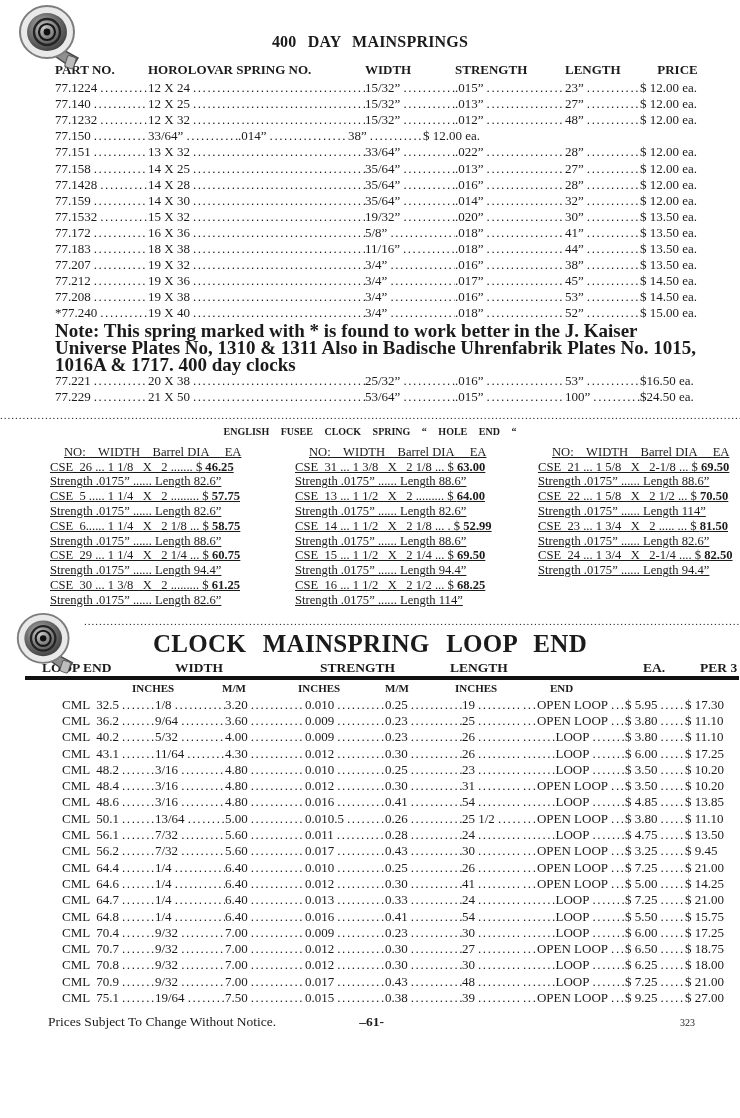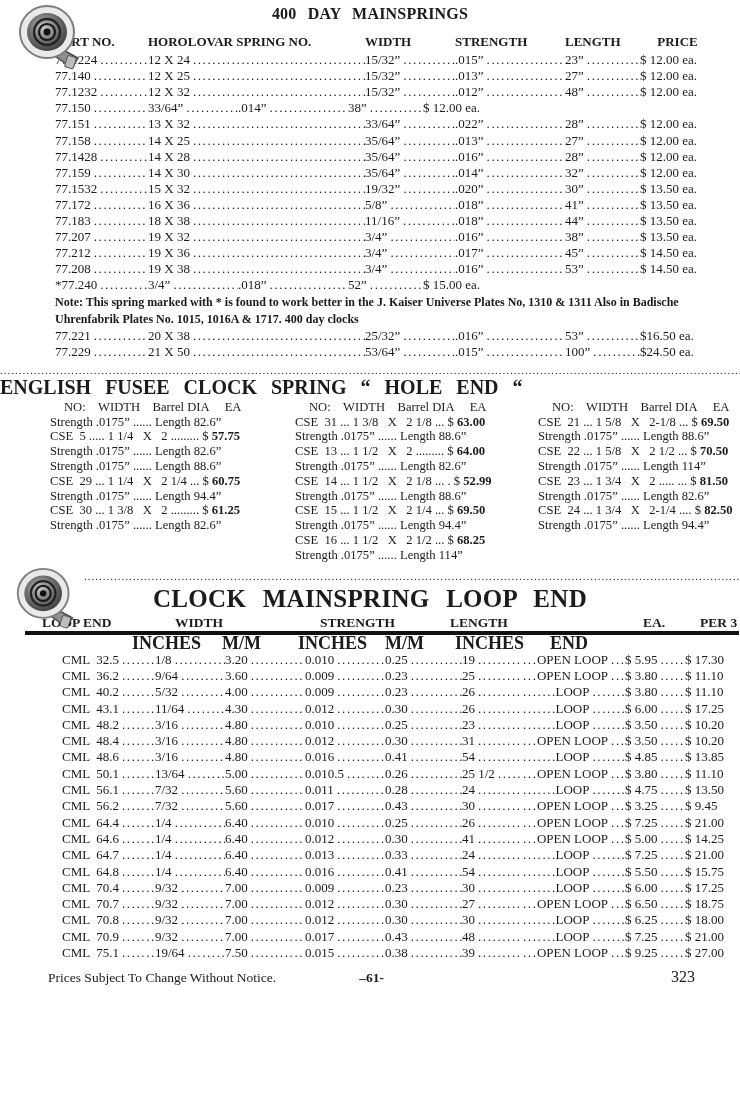--- a/index.html
+++ b/index.html
@@ -7,54 +7,54 @@
     width:740px;height:1118px;background:#ffffff;color:#1b1b1b;
     font-family:"Liberation Serif","DejaVu Serif",serif;
     position:relative;overflow:hidden;
   }
   .b{font-weight:bold;}
   .icon{position:absolute;}
   .icon1{top:4px;left:16px;}
   
   .title400{
     text-align:center;font-size:16px;font-weight:bold;word-spacing:7px;
-    padding-top:4px;line-height:20px;letter-spacing:.2px;
+    padding-top:32px;line-height:20px;letter-spacing:.2px;
   }
   .t400{margin-top:10px;}
   .row400{
     display:flex;margin-left:55px;width:660px;font-size:13px;line-height:16.1px;
   }
   .row400 .seg{display:flex;overflow:hidden;}
   .row400 .val{white-space:pre;}
   .seg.p{width:93px}.seg.s{width:217px}.seg.w{width:90px}
   .seg.st{width:110px}.seg.l{width:75px}.seg.pr{width:75px}
   .hdr400{font-weight:bold;margin-bottom:2px;}
   .hdr400 .seg.pr .val{margin:0 auto;}
   .dots{flex:1;overflow:hidden;white-space:nowrap;padding:0 3px;}
   .dots::before{
     content:"....................................................................................................";
     letter-spacing:1.6px;
   }
   .note{
-    margin-left:55px;width:658px;font-weight:bold;font-size:12px;line-height:17px;
+    margin-left:55px;width:658px;font-weight:bold;font-size:19px;line-height:17px;
   }
   
   .dotline{overflow:hidden;white-space:nowrap;font-size:11px;line-height:10px;color:#222;}
   .dotline::before{
     content:"..........................................................................................................................................................................................................................................................................................";
     letter-spacing:1px;
   }
   .sep1{margin-top:5px;width:740px;}
   
   .titlefusee{
-    font-size:20px;font-weight:bold;word-spacing:9px;
+    text-align:center;font-size:10px;font-weight:bold;word-spacing:9px;
     line-height:20px;margin-top:2px;
   }
   .fcols{display:flex;margin-left:50px;margin-top:3px;}
-  .fcol{font-size:12.6px;line-height:14.8px;}
+  .fcol{font-size:12.6px;line-height:14.8px;text-decoration:underline;}
   .fcol1{width:245px;}
   .fcol2{width:243px;}
   .fcol3{width:200px;}
   .fhdr{white-space:pre;padding-left:14px;line-height:15px;}
   .fl1{white-space:pre;}
   .fl2{white-space:pre;}
   
   .loopsec{position:relative;margin-top:8px;}
   .icon2{top:-4px;left:14px;}
   .sep2{margin-left:84px;width:656px;}
@@ -63,39 +63,39 @@
     line-height:30px;margin-top:3px;letter-spacing:.3px;
   }
   .lgh{display:flex;margin-left:42px;width:698px;font-size:13.5px;font-weight:bold;line-height:17px;}
   .lgh span:nth-child(1){width:133px}
   .lgh span:nth-child(2){width:145px}
   .lgh span:nth-child(3){width:130px}
   .lgh span:nth-child(4){width:193px}
   .lgh span:nth-child(5){width:57px}
   .lgh span:nth-child(6){flex:1}
   .lrule{margin-left:25px;width:714px;height:4px;background:#111;}
-  .lsh{display:flex;margin-left:132px;font-size:18px;font-weight:bold;line-height:17px;}
+  .lsh{display:flex;margin-left:132px;font-size:11px;font-weight:bold;line-height:17px;}
   .lsh span:nth-child(1){width:90px}
   .lsh span:nth-child(2){width:76px}
   .lsh span:nth-child(3){width:87px}
   .lsh span:nth-child(4){width:70px}
   .lsh span:nth-child(5){width:95px}
   .lrow{display:flex;margin-left:62px;width:678px;font-size:13px;line-height:16.3px;}
   .lrow .seg{display:flex;overflow:hidden;}
   .lrow .val{white-space:pre;}
   .seg.no{width:93px}.seg.wa{width:70px}.seg.wb{width:80px}
   .seg.sa{width:80px}.seg.sb{width:77px}.seg.le{width:58px}
   .seg.en{width:105px}.seg.ea{width:60px}.seg.p3{flex:1}
   
   .footer{
     display:grid;grid-template-columns:1fr auto 1fr;align-items:baseline;
     margin-top:7px;padding:0 45px 0 48px;font-size:13.5px;line-height:18px;
   }
   .footer .fc{font-weight:bold;}
-  .footer .fr{text-align:right;font-size:16px;}
+  .footer .fr{text-align:right;font-size:10px;}
 </style>
 </head>
 <body>
 
 <div class="icon icon1">
   <svg width="68" height="68" viewBox="0 0 68 68">
     <defs>
       <radialGradient id="gA" cx="0.42" cy="0.38" r="0.75">
         <stop offset="0" stop-color="#c6c6c6"></stop>
           <stop offset="0.5" stop-color="#6e6e6e"></stop>
@@ -497,20 +497,24 @@
           <span class="seg pr">
             <span class="val">$ 14.50 ea.</span>
           </span>
         </div>
 
         <div class="row400">
           <span class="seg p">
             <span class="val">*77.240</span>
             <span class="dots"></span>
           </span>
+          <span class="seg s">
+            <span class="val">19 X 40</span>
+            <span class="dots"></span>
+          </span>
           <span class="seg w">
             <span class="val">3/4”</span>
             <span class="dots"></span>
           </span>
           <span class="seg st">
             <span class="val">.018”</span>
             <span class="dots"></span>
           </span>
           <span class="seg l">
             <span class="val">52”</span>
@@ -584,29 +588,31 @@
 <div class="dotline sep1"></div>
 
 <div>
   <div class="titlefusee">ENGLISH FUSEE CLOCK SPRING “ HOLE END “</div>
   <div class="fcols">
     <div class="fcol fcol1">
       <div class="fhdr">NO:    WIDTH    Barrel DIA     EA</div>
       <div>
 
           <div class="fentry">
+            <div class="fl1"><span>CSE  26 ... 1 1/8   X   2 ....... $ </span><span class="b">46.25</span></div>
             <div class="fl2">Strength .0175” ...... Length 82.6”</div>
           </div>
 
           <div class="fentry">
             <div class="fl1"><span>CSE  5 ..... 1 1/4   X   2 ......... $ </span><span class="b">57.75</span></div>
             <div class="fl2">Strength .0175” ...... Length 82.6”</div>
           </div>
 
           <div class="fentry">
+            <div class="fl1"><span>CSE  6...... 1 1/4   X   2 1/8 ... $ </span><span class="b">58.75</span></div>
             <div class="fl2">Strength .0175” ...... Length 88.6”</div>
           </div>
 
           <div class="fentry">
             <div class="fl1"><span>CSE  29 ... 1 1/4   X   2 1/4 ... $ </span><span class="b">60.75</span></div>
             <div class="fl2">Strength .0175” ...... Length 94.4”</div>
           </div>
 
           <div class="fentry">
             <div class="fl1"><span>CSE  30 ... 1 3/8   X   2 ......... $ </span><span class="b">61.25</span></div>

